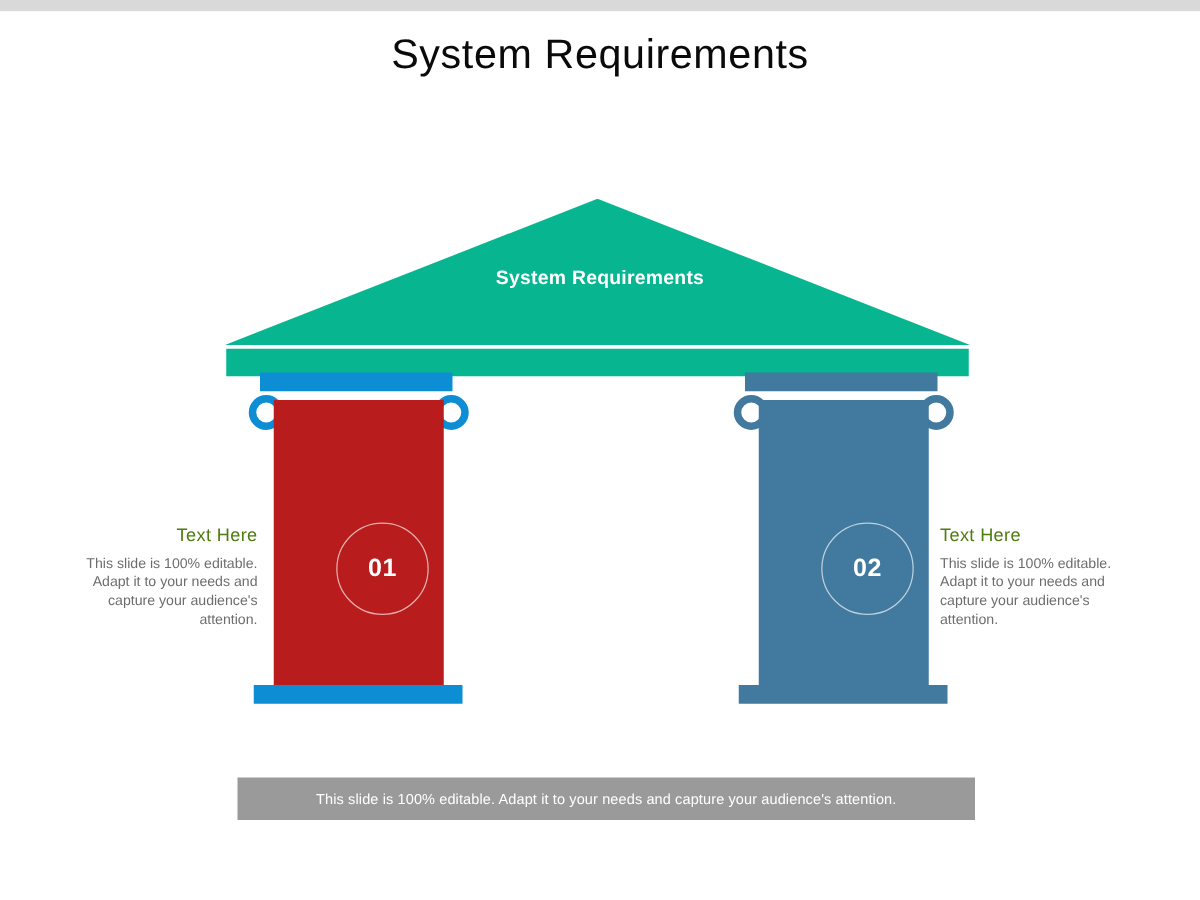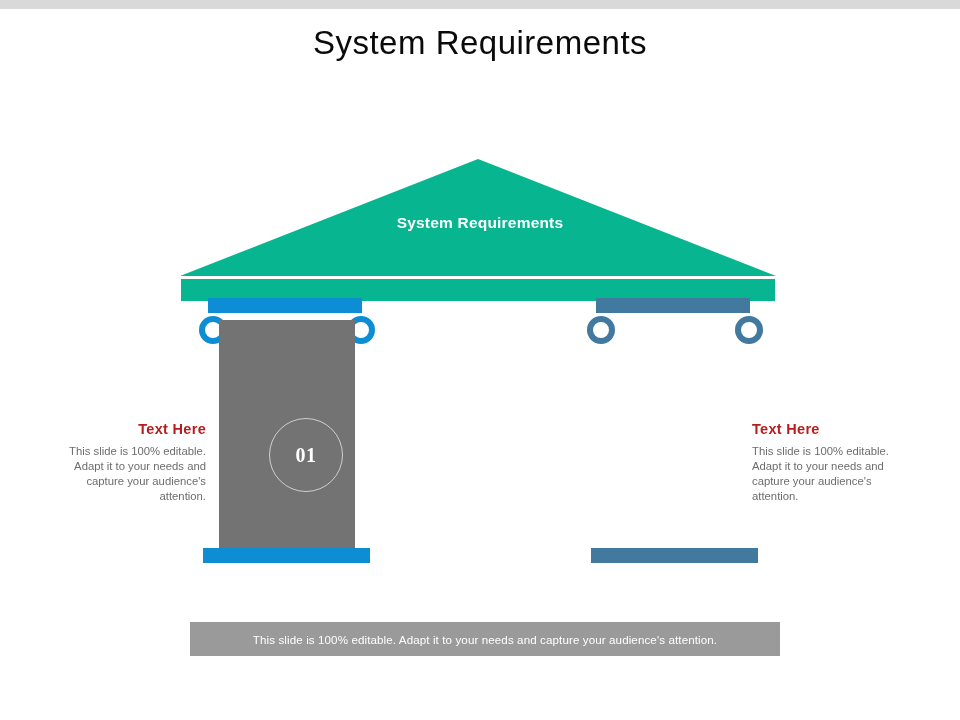--- a/index.html
+++ b/index.html
@@ -156,22 +156,22 @@
   
   .side-block {
     position: absolute;
     width: 150px;
   }
   .side-block.left  { left: 56px;  top: 421px; text-align: right; }
   .side-block.right { left: 752px; top: 421px; text-align: left;  }
 
   .side-heading {
     font-size: 14.5px;
-    font-weight: bold;
-    color: #b91c1c;
+    font-weight: normal;
+    color: #4d7c0f;
     margin: 0 0 7px 0;
     letter-spacing: 0.3px;
     white-space: nowrap;
   }
   .side-body {
     font-size: 11.3px;
     line-height: 15px;
     color: #6d6d6d;
     margin: 0;
   }
@@ -211,32 +211,37 @@
     </svg>
 
     <div class="entablature"></div>
 
     <div class="roof-label">System Requirements</div>
 
     <div class="column left">
       <div class="abacus" style="background:#0d8ed4;"></div>
       <div class="volute v-left" style="border-color:#0d8ed4;"></div>
       <div class="volute v-right" style="border-color:#0d8ed4;"></div>
-      <div class="shaft" style="background:#737373;font-family:Liberation Serif, serif;">
+      <div class="shaft" style="background:#b91c1c;">
         <div class="numcircle">
           <span>01</span>
         </div>
       </div>
       <div class="plinth" style="background:#0d8ed4;"></div>
     </div>
 
     <div class="column right">
       <div class="abacus" style="background:#41799f;"></div>
       <div class="volute v-left" style="border-color:#41799f;"></div>
       <div class="volute v-right" style="border-color:#41799f;"></div>
+      <div class="shaft" style="background:#41799f;">
+        <div class="numcircle">
+          <span>02</span>
+        </div>
+      </div>
       <div class="plinth" style="background:#41799f;"></div>
     </div>
 
   </div>
 
   <div class="side-block left">
     <p class="side-heading">Text Here</p>
     <p class="side-body">This slide is 100% editable. Adapt it to your needs and capture your audience's attention.</p>
   </div>
 

